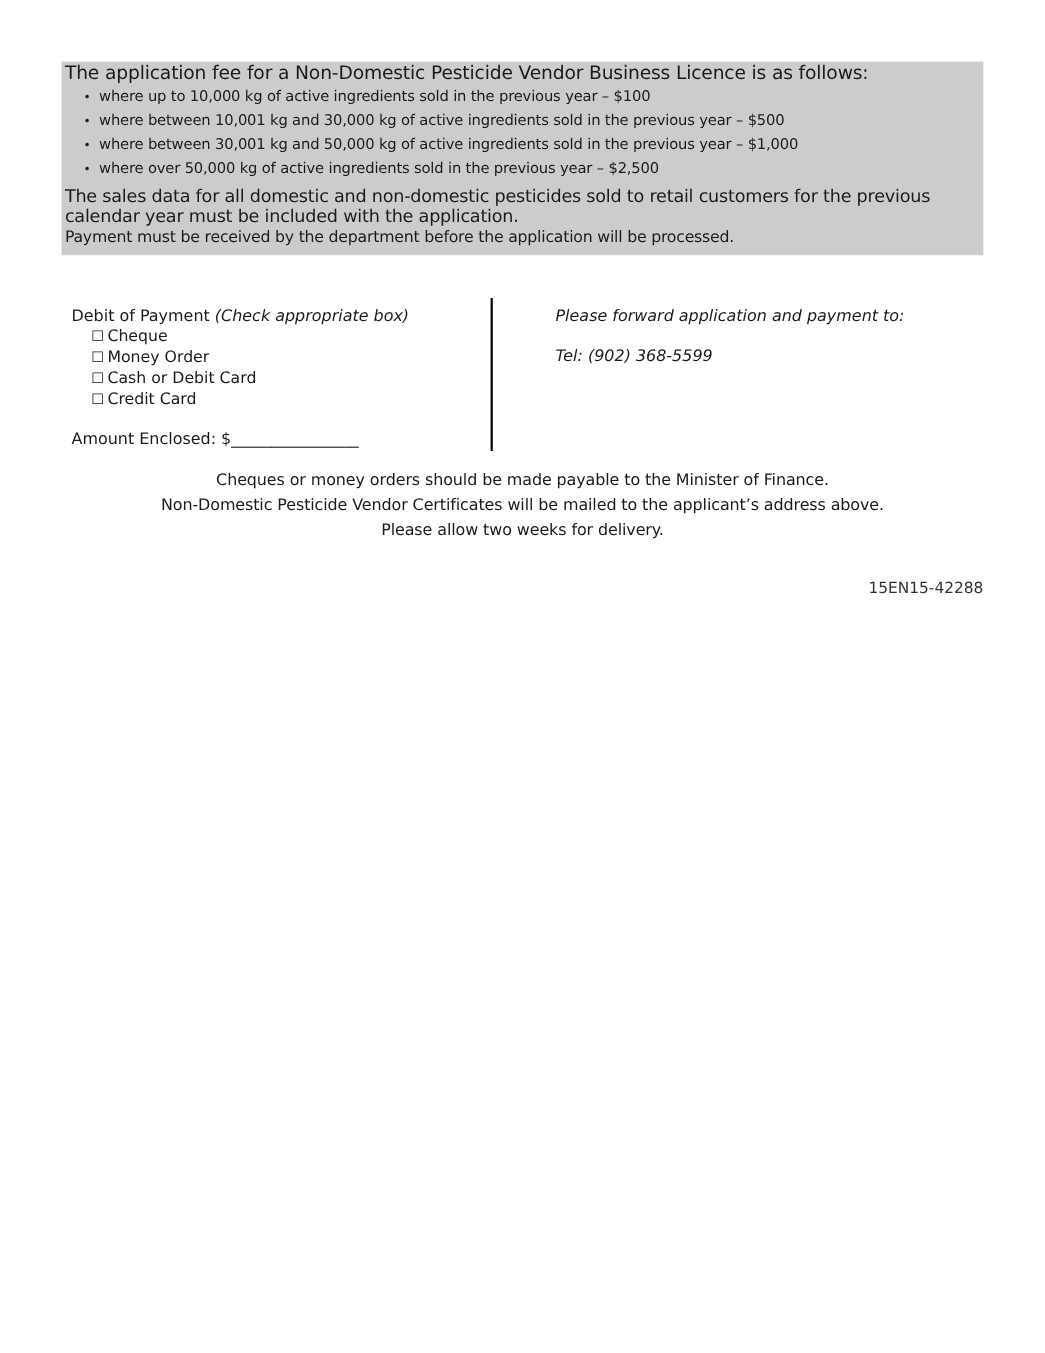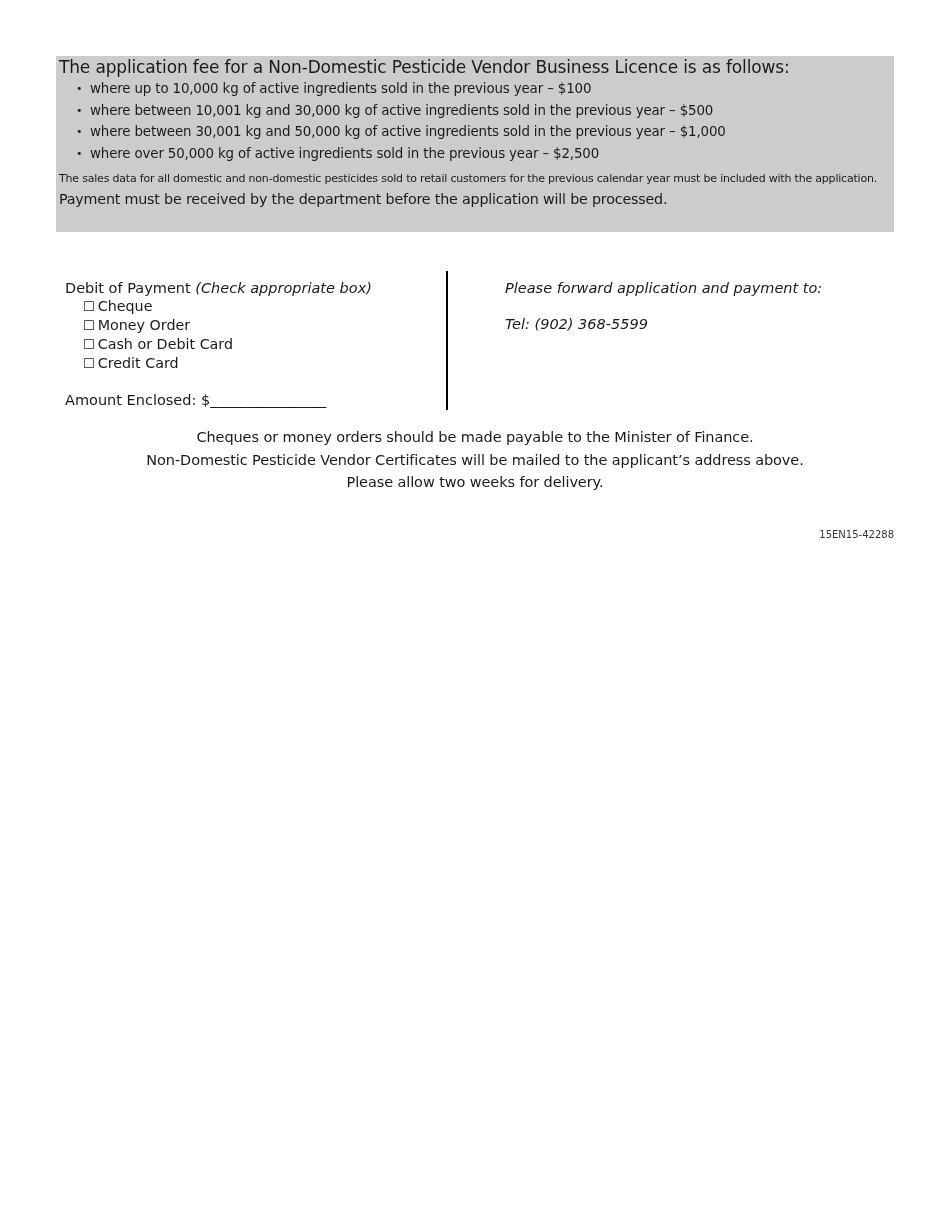--- a/index.html
+++ b/index.html
@@ -43,21 +43,21 @@
       padding-left: 31px;
       letter-spacing: -0.15px;
     }
     .fee-list li .bullet {
       position: absolute;
       left: 17px;
       top: 0;
       font-size: 11px;
     }
     .sales-note {
-      font-size: 11px;
+      font-size: 16px;
       line-height: 17.5px;
       margin: 6px 0 0 0;
       letter-spacing: -0.2px;
     }
     .payment-note {
       font-size: 14.3px;
       line-height: 17.5px;
       margin: 3px 0 0 0;
       letter-spacing: -0.2px;
     }
@@ -130,21 +130,21 @@
     }
     .closing div {
       font-size: 14.5px;
       line-height: 22.5px;
       letter-spacing: -0.1px;
     }
     .form-code {
       position: absolute;
       right: 56px;
       top: 529px;
-      font-size: 10px;
+      font-size: 14px;
       line-height: 12px;
       color: #333333;
     }
   </style>
 </head>
 <body>
 
 <div class="fee-box">
   <p class="fee-intro">The application fee for a Non-Domestic Pesticide Vendor Business Licence is as follows:</p>
   <ul class="fee-list">

